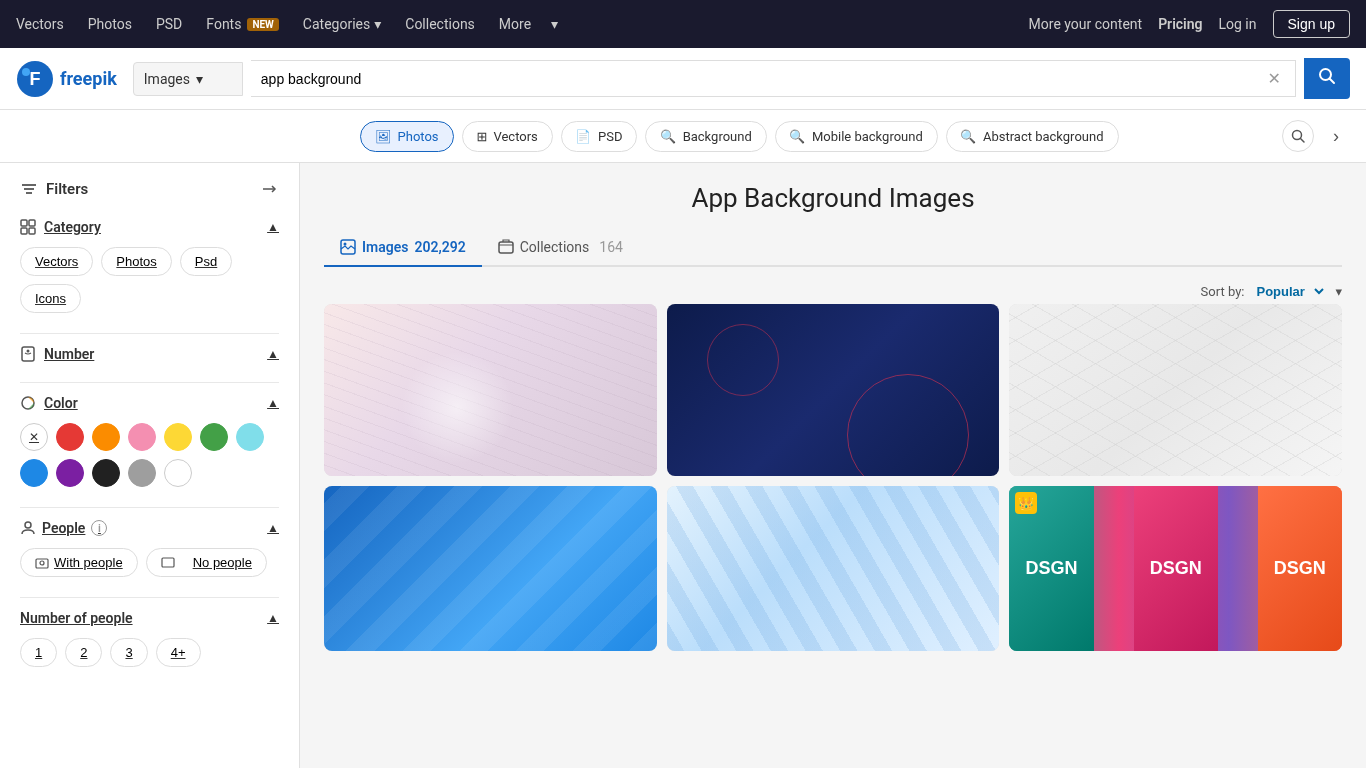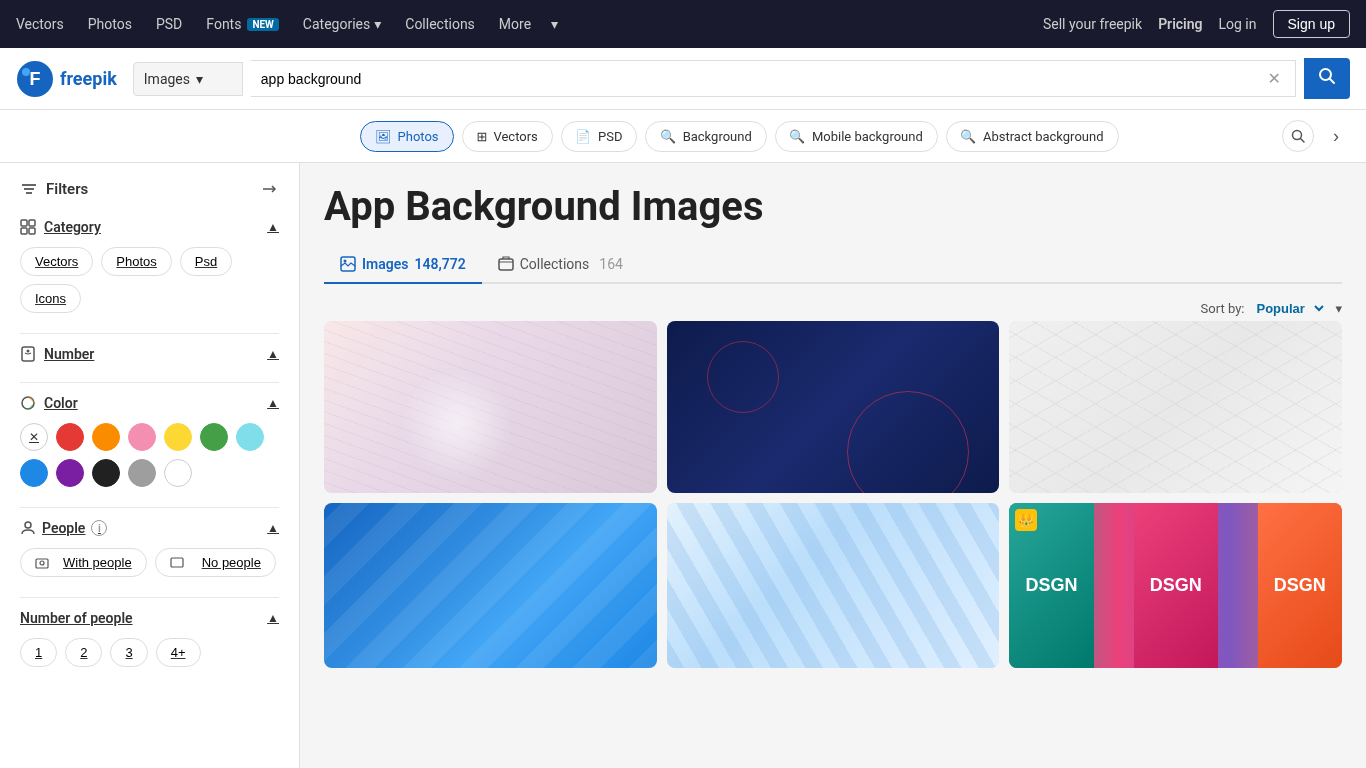--- a/index.html
+++ b/index.html
@@ -252,22 +252,23 @@
       cursor: pointer;
     }
 
     
     .content {
       flex: 1;
       padding: 20px 24px;
       overflow-y: auto;
     }
     .content-title {
-      font-size: 40px;
-      font-weight: 700;
+      text-align: center;
+      font-size: 26px;
+      font-weight: 400;
       margin-bottom: 16px;
       color: #222;
     }
 
     
     .result-tabs {
       display: flex;
       align-items: center;
       gap: 0;
       border-bottom: 2px solid #e0e0e0;
@@ -456,33 +457,33 @@
   </style>
 </head>
 <body>
 
 <nav class="top-nav">
   <a href="#">Vectors</a>
   <a href="#">Photos</a>
   <a href="#">PSD</a>
   <a style="display:flex;align-items:center;gap:6px;" href="#">
     <span>Fonts</span>
-    <span style="background:#0369a1;color:#fff;font-size:10px;padding:1px 5px;border-radius:3px;font-weight:700;">NEW</span>
+    <span style="background:#a16207;color:#fff;font-size:10px;padding:1px 5px;border-radius:3px;font-weight:700;">NEW</span>
   </a>
   <a style="display:flex;align-items:center;gap:4px;" href="#">
     <span>Categories</span>
     <span>▾</span>
   </a>
   <a href="#">Collections</a>
   <a style="display:flex;align-items:center;gap:20px;" href="#">
     <span>More</span>
     <span>▾</span>
   </a>
   <div class="nav-right">
-    <a class="nav-sell" href="#">Sell your freepik</a>
+    <a class="nav-sell" href="#">More your content</a>
     <a class="nav-pricing" href="#">Pricing</a>
     <a class="nav-login" href="#">Log in</a>
     <button class="nav-signup">Sign up</button>
   </div>
 </nav>
 
 <div class="search-bar">
   <a class="logo" href="#">
     <svg class="logo-icon" viewBox="0 0 38 38" fill="none">
       <circle cx="19" cy="19" r="18" fill="#1565c0"></circle>
@@ -637,21 +638,21 @@
           <svg width="16" height="16" viewBox="0 0 16 16">
             <circle cx="8" cy="5" r="3" fill="none" stroke="#555" stroke-width="1.5"></circle>
             <path d="M2 14 Q2 10 8 10 Q14 10 14 14" fill="none" stroke="#555" stroke-width="1.5"></path>
           </svg>
           <span>People</span>
           <span class="info-icon">i</span>
         </div>
         <span class="chevron-up">▲</span>
       </div>
       <div class="tag-group">
-        <button class="tag-btn" style="display:flex;align-items:center;gap:14px;">
+        <button class="tag-btn" style="display:flex;align-items:center;gap:5px;">
           <svg width="14" height="14" viewBox="0 0 14 14">
             <rect x="1" y="3" width="12" height="9" rx="1" fill="none" stroke="#555" stroke-width="1.2"></rect>
             <circle cx="7" cy="7" r="2" fill="none" stroke="#555" stroke-width="1.2"></circle>
           </svg>
           <span>With people</span>
         </button>
         <button class="tag-btn" style="display:flex;align-items:flex-start;gap:18px;">
           <svg width="14" height="14" viewBox="0 0 14 14">
             <rect x="1" y="3" width="12" height="9" rx="1" fill="none" stroke="#555" stroke-width="1.2"></rect>
           </svg>
@@ -682,21 +683,21 @@
     <h1 class="content-title">App Background Images</h1>
 
     <div class="result-tabs">
       <div class="result-tab active">
         <svg width="16" height="16" viewBox="0 0 16 16">
           <rect x="1" y="1" width="14" height="14" rx="2" fill="none" stroke="#1565c0" stroke-width="1.5"></rect>
           <circle cx="5" cy="5" r="1.5" fill="#1565c0"></circle>
           <path d="M1 10 L5 7 L8 10 L11 7 L15 10" stroke="#1565c0" stroke-width="1.2" fill="none"></path>
         </svg>
         <span>Images</span>
-        <span class="count">148,772</span>
+        <span class="count">202,292</span>
       </div>
       <div class="result-tab">
         <svg width="16" height="16" viewBox="0 0 16 16">
           <rect x="1" y="3" width="14" height="11" rx="2" fill="none" stroke="#555" stroke-width="1.5"></rect>
           <path d="M1 6 L15 6" stroke="#555" stroke-width="1"></path>
           <path d="M5 3 L5 1 L11 1 L11 3" stroke="#555" stroke-width="1.2" fill="none"></path>
         </svg>
         <span>Collections</span>
         <span style="color:#999;margin-left:4px;">164</span>
       </div>

